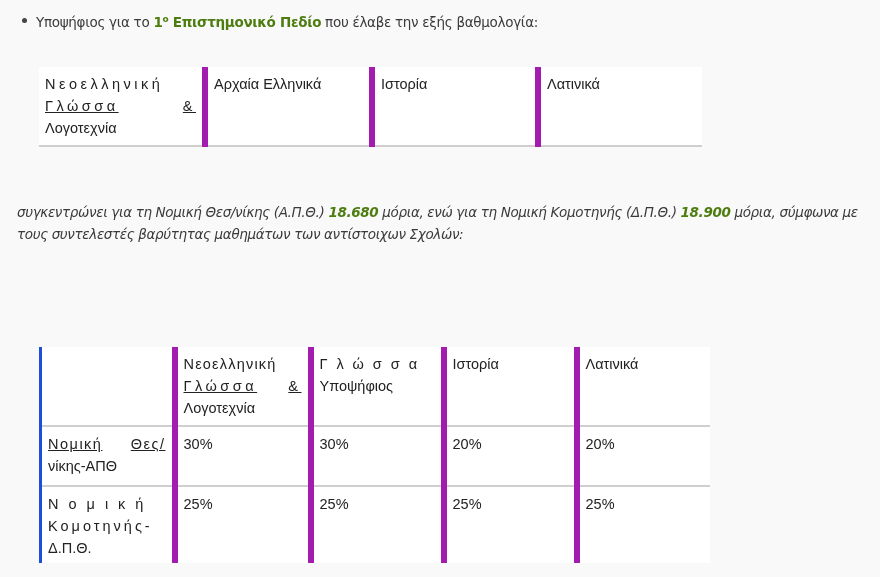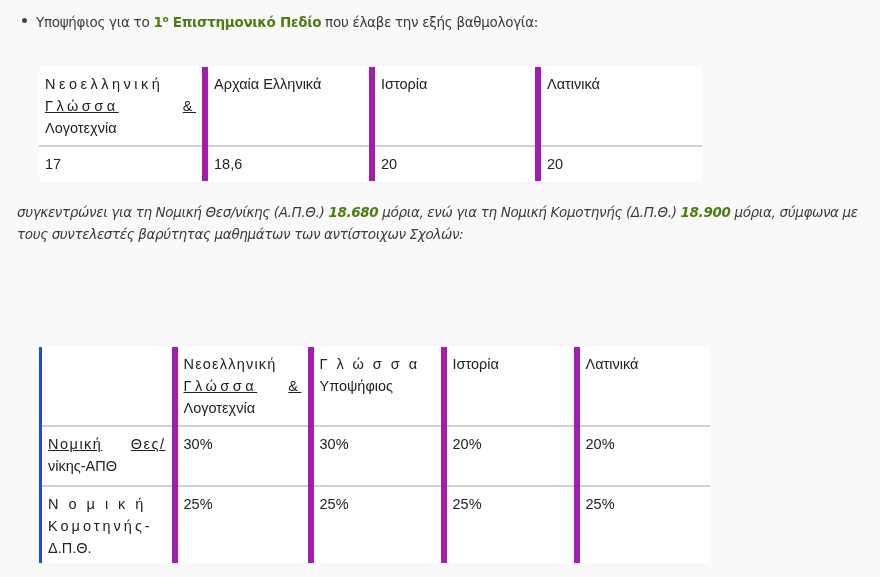--- a/index.html
+++ b/index.html
@@ -101,26 +101,20 @@
       <div class="justify-line spaced">
             <span>Γλώσσα</span>
             <span>&amp;</span>
           </div>
       <div>Λογοτεχνία</div>
     </td>
     <td>Αρχαία Ελληνικά</td>
     <td>Ιστορία</td>
     <td>Λατινικά</td>
   </tr>
-  <tr class="vals">
-    <td>17</td>
-    <td>18,6</td>
-    <td>20</td>
-    <td>20</td>
-  </tr>
 </tbody>
   </table>
 
 <div class="para">
   <span>συγκεντρώνει για τη Νομική Θεσ/νίκης (Α.Π.Θ.) </span><span class="bold">18.680</span><span> μόρια, ενώ για τη Νομική Κομοτηνής (Δ.Π.Θ.) </span><span class="bold">18.900</span><span> μόρια, σύμφωνα με τους συντελεστές βαρύτητας μαθημάτων των αντίστοιχων Σχολών:</span>
 </div>
 
 <table class="t2">
   <colgroup>
       <col style="width:134px">

